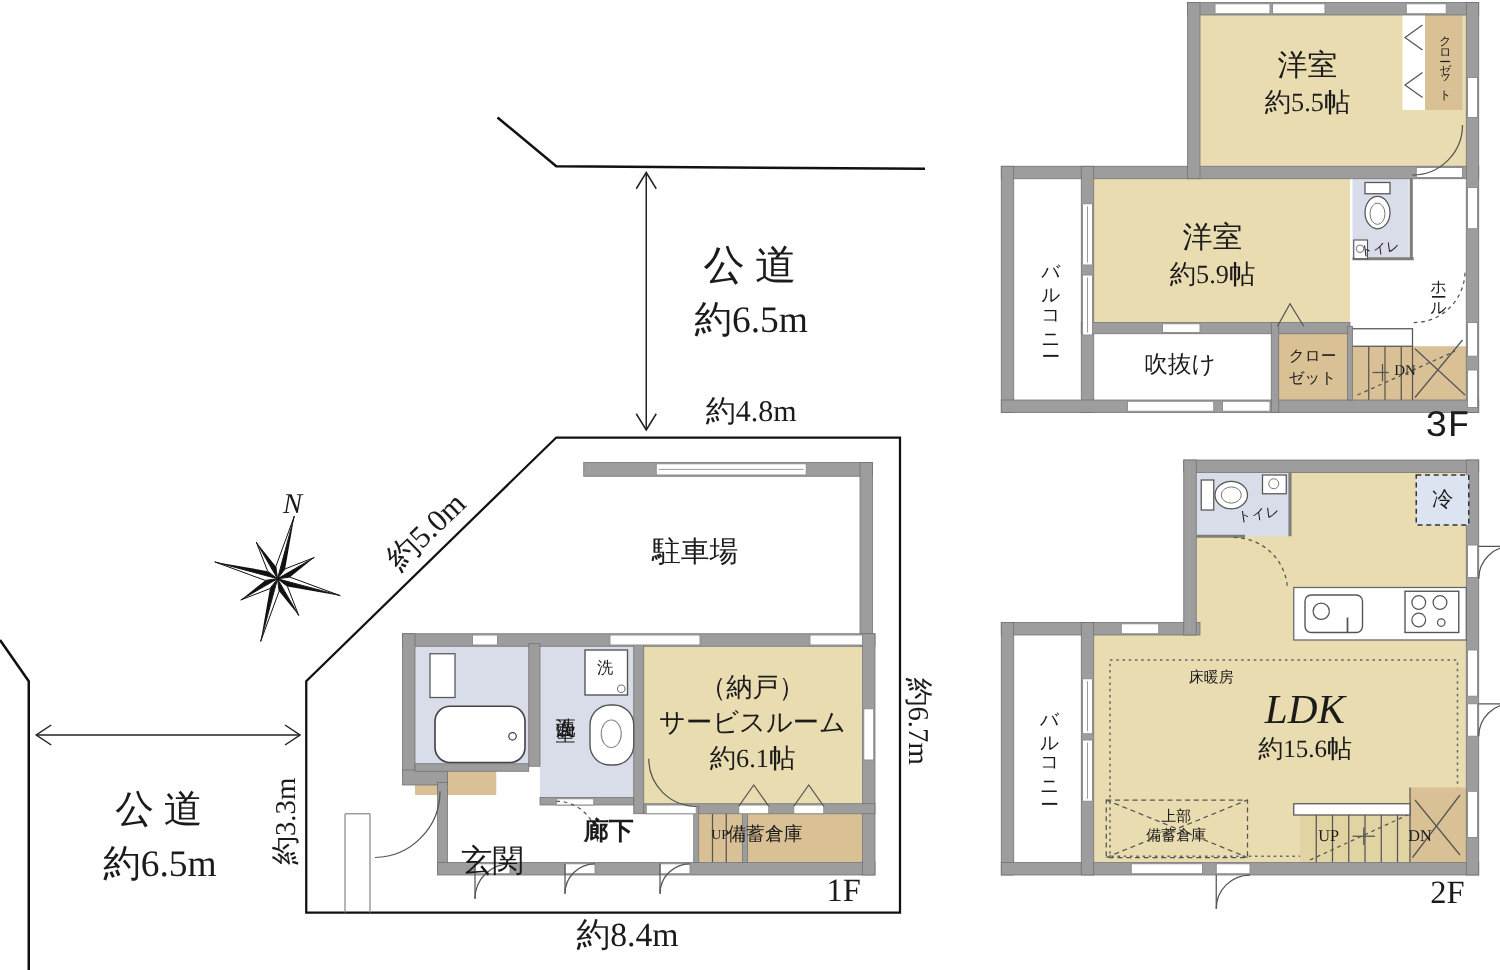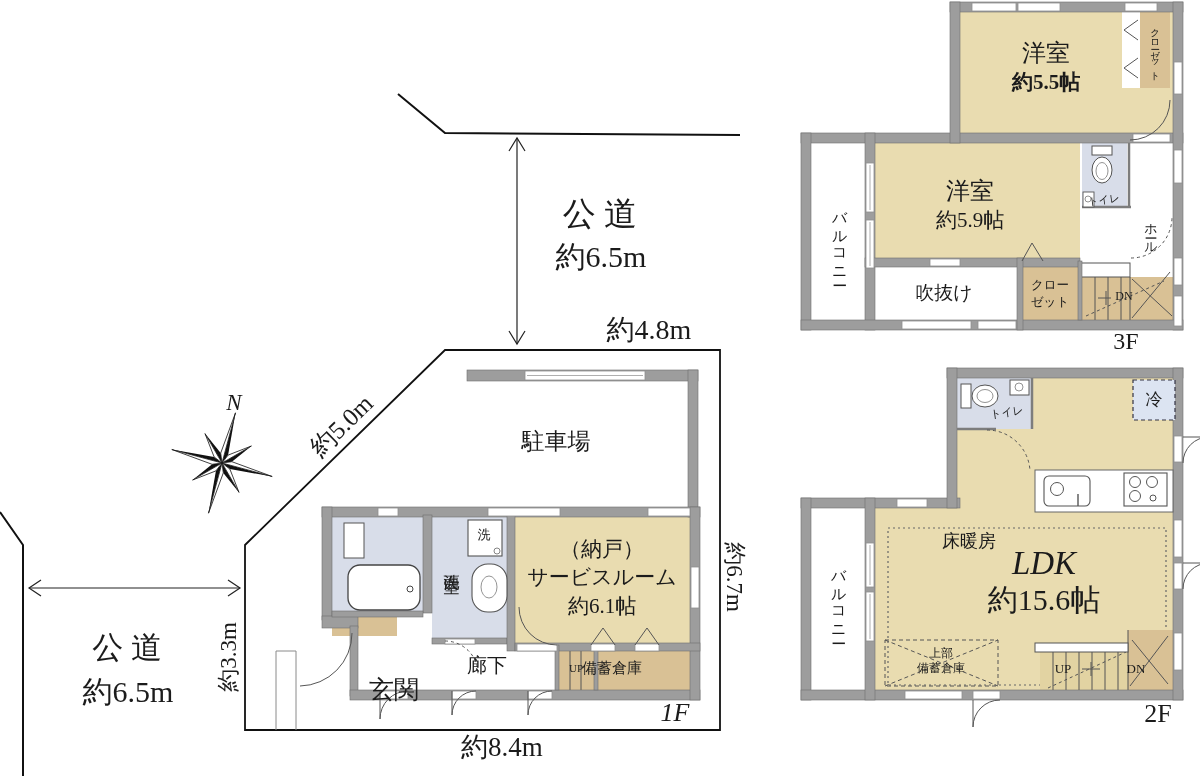--- a/index.html
+++ b/index.html
@@ -293,72 +293,72 @@
       <polygon points="222,463 208.5,513.2 223.3,472.9"></polygon>
       <polygon points="222,463 192.6,480.0 215.9,470.9"></polygon>
       <polygon points="222,463 171.8,449.5 212.1,464.3"></polygon>
       <polygon points="222,463 205.0,433.6 214.1,456.9"></polygon>
     </g>
   </g>
 </svg>
 
 <div class="lbl" style="left:604px;top:214px;font-size:33px;letter-spacing:0.25em;">公道</div>
 <div class="lbl" style="left:601px;top:256px;font-size:30px;">約6.5m</div>
-<div class="lbl" style="left:601px;top:330px;font-size:28px;margin-left:48px;">約4.8m</div>
+<div class="lbl" style="left:601px;top:330px;font-size:24px;">約4.8m</div>
 <div class="lbl" style="left:131px;top:648px;font-size:31px;letter-spacing:0.25em;">公道</div>
 <div class="lbl" style="left:128px;top:691px;font-size:30px;">約6.5m</div>
 <div class="lbl rot-90" style="left:229px;top:657px;font-size:23px;">約3.3m</div>
 <div class="lbl rot-45" style="left:342px;top:426px;font-size:25px;">約5.0m</div>
 <div class="lbl rot90" style="left:734px;top:577px;font-size:23px;">約6.7m</div>
 <div class="lbl" style="left:502px;top:748px;font-size:27px;text-align:center;">約8.4m</div>
 <div class="lbl" style="left:234px;top:403px;font-size:23px;font-style:italic;">N</div>
 
 <div class="lbl" style="left:556px;top:442px;font-size:23px;">駐車場</div>
 <div class="lbl block" style="left:602px;top:578px;font-size:21px;line-height:1.35;">
   <div>（納戸）</div>
   <div>サービスルーム</div>
   <div>約6.1帖</div>
 </div>
 <div class="lbl vert" style="left:451px;top:564px;font-size:16px;">洗面室</div>
 <div class="lbl" style="left:484px;top:535px;font-size:13px;">洗</div>
 <div class="lbl" style="left:394px;top:690px;font-size:25px;">玄関</div>
-<div class="lbl" style="left:487px;top:665px;font-size:20px;">廊下</div>
+<div class="lbl" style="left:487px;top:665px;font-size:20px;font-weight:bold;">廊下</div>
 <div class="lbl" style="left:576px;top:668px;font-size:11px;">UP</div>
 <div class="lbl" style="left:612px;top:669px;font-size:15px;">備蓄倉庫</div>
-<div class="lbl" style="left:675px;top:713px;font-size:26px;font-style:italic;">1F</div>
+<div class="lbl" style="left:675px;top:713px;font-size:26px;">1F</div>
 
 <div class="lbl vert" style="left:838px;top:598px;font-size:15px;">バルコニー</div>
 <div class="lbl tilt" style="left:1007px;top:412px;font-size:11px;">トイレ</div>
 <div class="lbl" style="left:1154px;top:400px;font-size:17px;">冷</div>
-<div class="lbl" style="left:969px;top:542px;font-size:18px;">床暖房</div>
+<div class="lbl" style="left:969px;top:542px;font-size:12px;">床暖房</div>
 <div class="lbl block" style="left:1044px;top:581px;line-height:1.15;">
   <div style="font-size:33px;font-style:italic;">LDK</div>
-  <div style="font-size:30px;">約15.6帖</div>
+  <div style="font-size:20px;">約15.6帖</div>
 </div>
 <div class="lbl block" style="left:941px;top:661px;font-size:12px;line-height:1.25;">
   <div>上部</div>
   <div>備蓄倉庫</div>
 </div>
 <div class="lbl" style="left:1063px;top:669px;font-size:13px;">UP</div>
 <div class="lbl" style="left:1136px;top:669px;font-size:13px;">DN</div>
 <div class="lbl" style="left:1158px;top:714px;font-size:26px;">2F</div>
 
 <div class="lbl block" style="left:1046px;top:67px;line-height:1.3;">
   <div style="font-size:24px;">洋室</div>
-  <div style="font-size:21px;font-weight:bold;">約5.5帖</div>
+  <div style="font-size:21px;">約5.5帖</div>
 </div>
 <div class="lbl vert" style="left:1155px;top:49px;font-size:9.5px;letter-spacing:0;">クローゼット</div>
 <div class="lbl block" style="left:970px;top:205px;line-height:1.3;">
   <div style="font-size:24px;">洋室</div>
   <div style="font-size:21px;">約5.9帖</div>
 </div>
 <div class="lbl vert" style="left:839px;top:240px;font-size:15px;">バルコニー</div>
 <div class="lbl tilt" style="left:1104px;top:200px;font-size:10.5px;">トイレ</div>
 <div class="lbl vert" style="left:1150px;top:232px;font-size:13px;">ホール</div>
 <div class="lbl" style="left:944px;top:293px;font-size:19px;">吹抜け</div>
 <div class="lbl block" style="left:1050px;top:294px;font-size:12.5px;line-height:1.35;">
   <div>クロー</div>
   <div>ゼット</div>
 </div>
 <div class="lbl" style="left:1124px;top:297px;font-size:12px;">DN</div>
-<div class="lbl" style="left:1126px;top:342px;font-size:24px;">3F</div>
+<div class="lbl" style="left:1158px;top:342px;font-size:30px;font-family:Liberation Mono, monospace;">3F</div>
 
 </div>
 
 </body></html>

